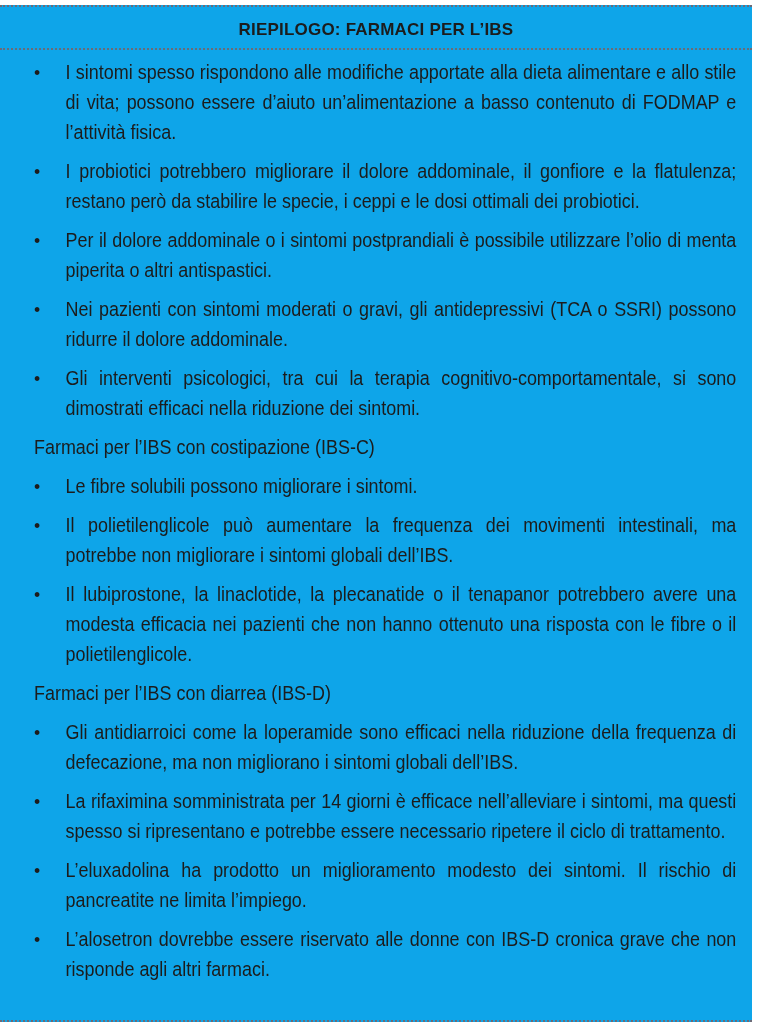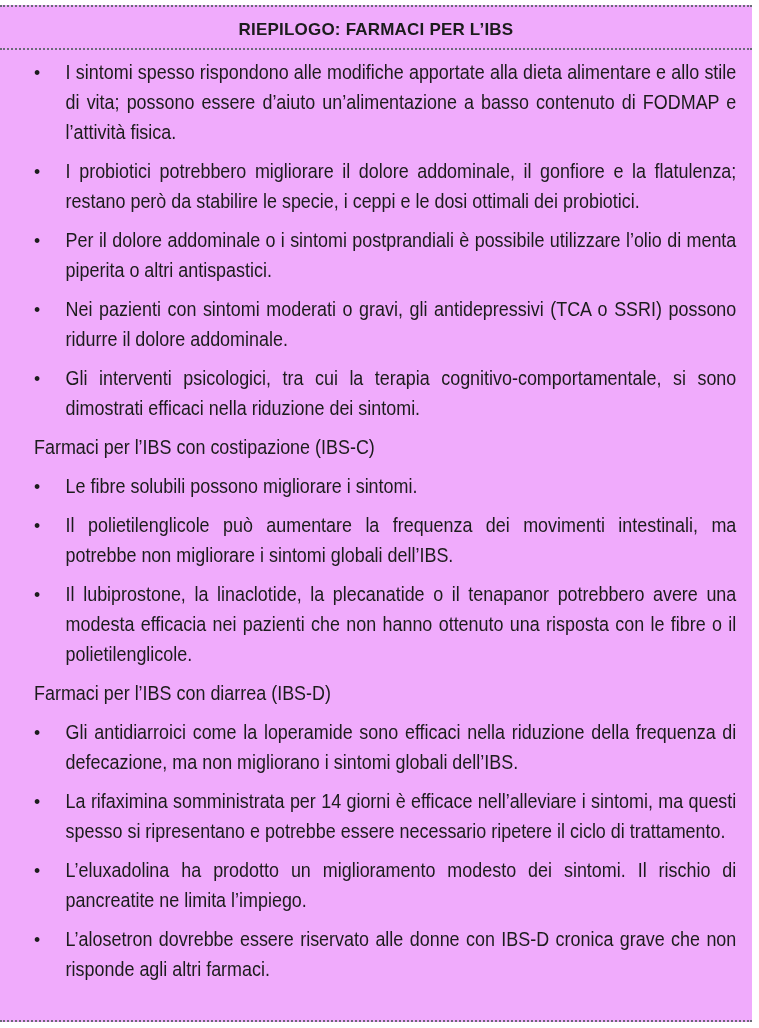--- a/index.html
+++ b/index.html
@@ -1,19 +1,19 @@
 <!DOCTYPE html>
 <html><head>
 <meta charset="utf-8">
 <style>
   html, body { margin: 0; padding: 0; background: #ffffff; }
   body { width: 759px; height: 1028px; position: relative; overflow: hidden; }
   .panel {
     position: absolute; left: 0; top: 5px; width: 752px; height: 1017px;
-    background: #f0abfc;
+    background: #0ea5e9;
     border-top: 2px dotted #6b6b78;
     border-bottom: 2px dotted #6b6b78;
     box-sizing: border-box;
     font-family: "Liberation Sans", sans-serif;
     color: #1c1c1c;
   }
   .header {
     height: 43px; box-sizing: border-box;
     border-bottom: 2px dotted #6b6b78;
     display: flex; align-items: center; justify-content: center;

